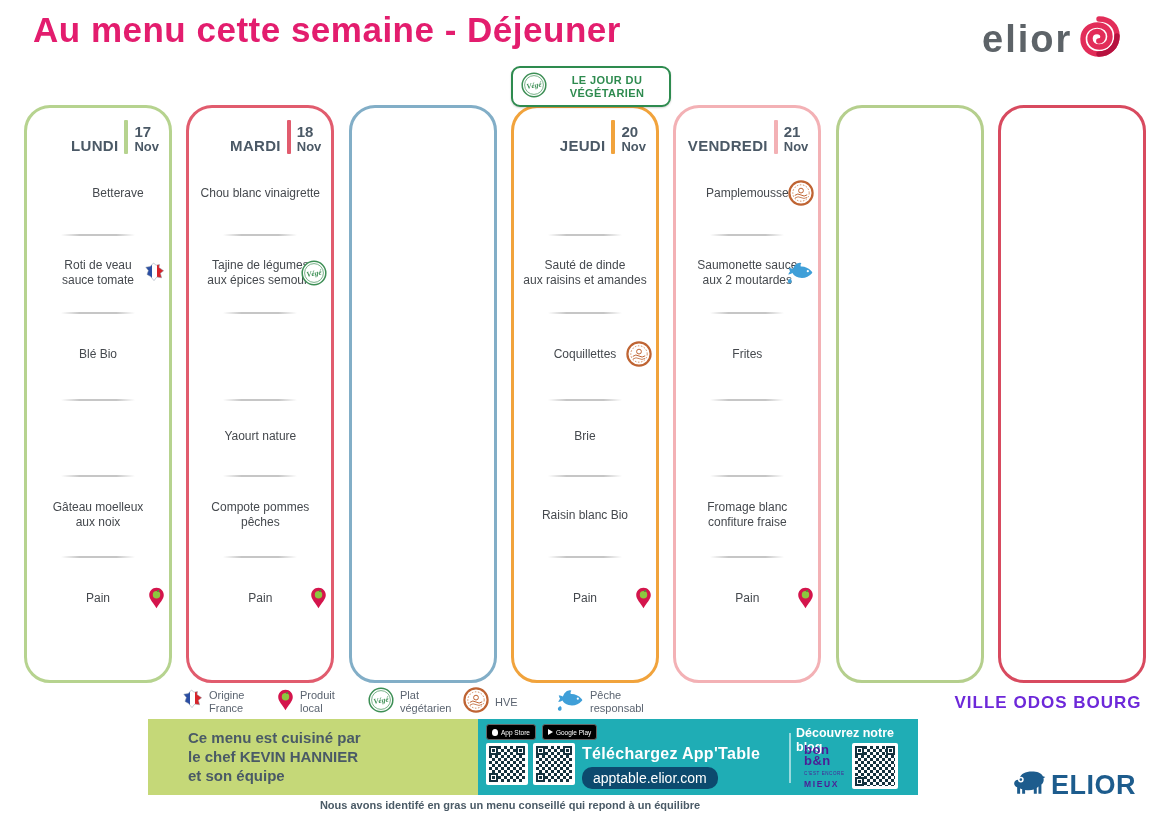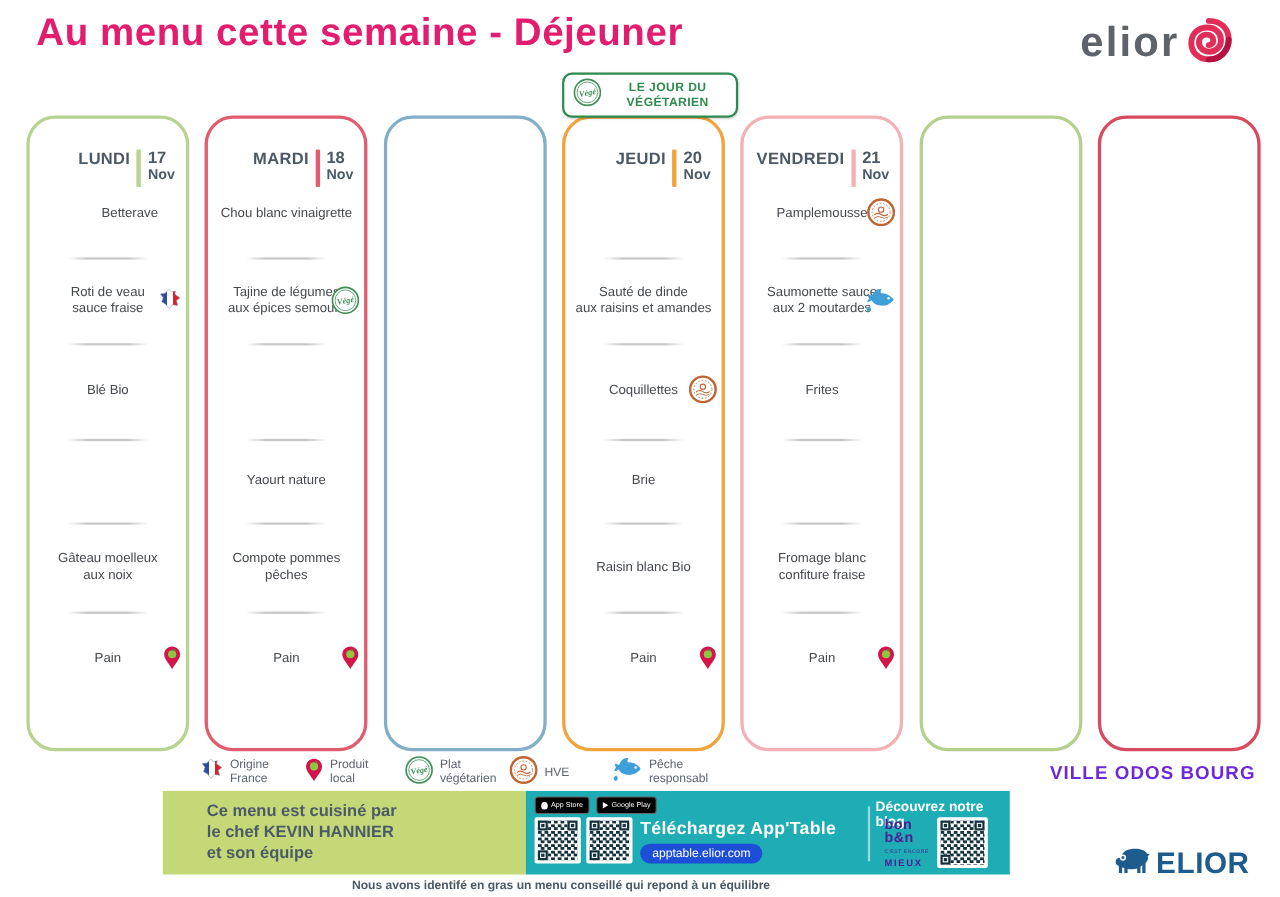--- a/index.html
+++ b/index.html
@@ -17,22 +17,22 @@
               gap:6px;padding:0 8px;box-sizing:border-box;z-index:5;
               box-shadow:0 1px 2px rgba(0,0,0,.18)}
   .vege-badge .txt{color:#2e8b4f;font-weight:bold;font-size:11px;line-height:13px;
                    letter-spacing:.4px;text-align:center;flex:1}
 
   #columns{position:absolute;left:24px;top:105px;width:1122px;height:578px;
            display:flex;justify-content:space-between}
   .col{position:relative;width:148px;height:578px;border:3px solid #ccc;border-radius:26px;
        box-sizing:border-box;background:#fff}
 
-  .col-head{position:absolute;top:28px;left:0;right:10px;display:flex;
-            justify-content:flex-end;align-items:flex-start;gap:6px}
+  .col-head{position:absolute;top:12px;left:0;right:10px;display:flex;
+            justify-content:flex-end;align-items:flex-end;gap:6px}
   .day-name{font-size:15px;font-weight:bold;color:#4b5966;letter-spacing:.3px}
   .head-bar{width:4px;height:34px;border-radius:1px;flex:none}
   .date{display:flex;flex-direction:column;font-weight:bold;color:#4b5966;line-height:15px}
   .date .num{font-size:15px}
   .date .mon{font-size:13px}
 
   .slot{position:absolute;left:0;width:100%;height:56px;display:flex;
         align-items:center;justify-content:center}
   .slot-text{font-size:12px;color:#45494e;text-align:center;white-space:pre-line;
              line-height:15px;max-width:138px}
@@ -63,22 +63,22 @@
             background-image:repeating-conic-gradient(#14323e 0% 25%,#ffffff 0% 50%);
             background-size:6px 6px}
   .qr-f{position:absolute;width:9px;height:9px;border:2px solid #14323e;background:#fff;box-sizing:border-box}
   .qr-f::after{content:"";position:absolute;inset:1px;background:#14323e}
   .qr-tl{left:0;top:0}.qr-tr{right:0;top:0}.qr-bl{left:0;bottom:0}
   .qr1{left:8px;top:24px;width:42px;height:42px}
   .qr2{left:55px;top:24px;width:42px;height:42px}
   .qr3{left:374px;top:24px;width:46px;height:46px}
   .app-headline{position:absolute;left:104px;top:26px;color:#fff;font-weight:bold;
                 font-size:16px;letter-spacing:.3px}
-  .app-pill{position:absolute;left:104px;top:48px;background:#1d4ed8;color:#fff;
-            font-size:11px;padding:3px 11px;border-radius:10px}
+  .app-pill{position:absolute;left:104px;top:48px;background:#0c4a6e;color:#fff;
+            font-size:14px;padding:3px 11px;border-radius:10px}
   .app-vline{position:absolute;left:311px;top:14px;width:2px;height:50px;background:rgba(255,255,255,.55)}
   .blog-heading{position:absolute;left:318px;top:7px;color:#fff;font-weight:bold;font-size:12.5px}
   .blog-logo{position:absolute;left:326px;top:25px;color:#4c1d95;line-height:11px}
   .blog-logo .l12{font-size:13px;font-weight:bold;letter-spacing:.5px}
   .blog-logo .l3{font-size:4.5px;letter-spacing:.6px;margin-top:2px}
   .blog-logo .l4{font-size:8.5px;font-weight:bold;letter-spacing:1.6px}
 
   .client{position:absolute;left:950px;top:693px;width:196px;text-align:center;
           color:#6d28d9;font-weight:bold;font-size:17px;letter-spacing:1px}
 
@@ -123,21 +123,21 @@
         <span class="date">
           <span class="num">17</span>
           <span class="mon">Nov</span>
         </span>
       </div>
       <div class="slot" style="top: 57px; padding-left: 20px;">
         <span class="slot-text">Betterave</span>
       </div>
       <div class="slot" style="top: 137px;">
         <span class="slot-text">Roti de veau
-sauce fraise</span>
+sauce tomate</span>
         <span class="slot-icon">
           <svg width="20" height="22" viewBox="0 0 20 22">
             <defs>
               <linearGradient id="frg4" x1="0" y1="0" x2="1" y2="0">
                 <stop offset="0" stop-color="#2b4ea3"></stop>
                 <stop offset="0.36" stop-color="#2b4ea3"></stop>
                 <stop offset="0.36" stop-color="#ffffff"></stop>
                 <stop offset="0.64" stop-color="#ffffff"></stop>
                 <stop offset="0.64" stop-color="#d8232a"></stop>
                 <stop offset="1" stop-color="#d8232a"></stop>

